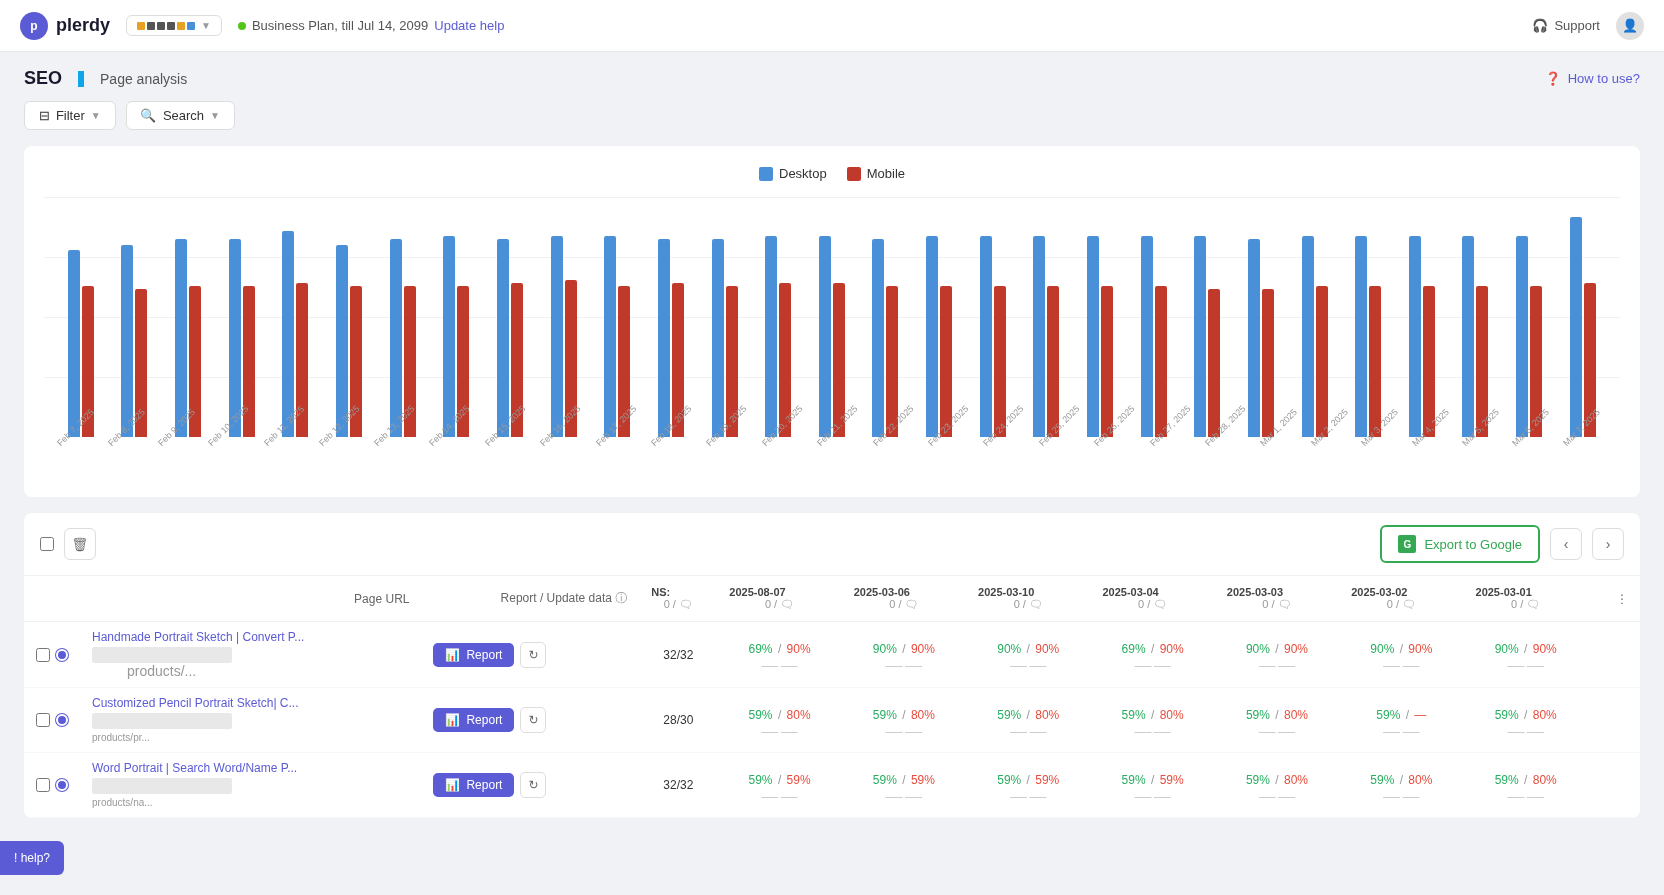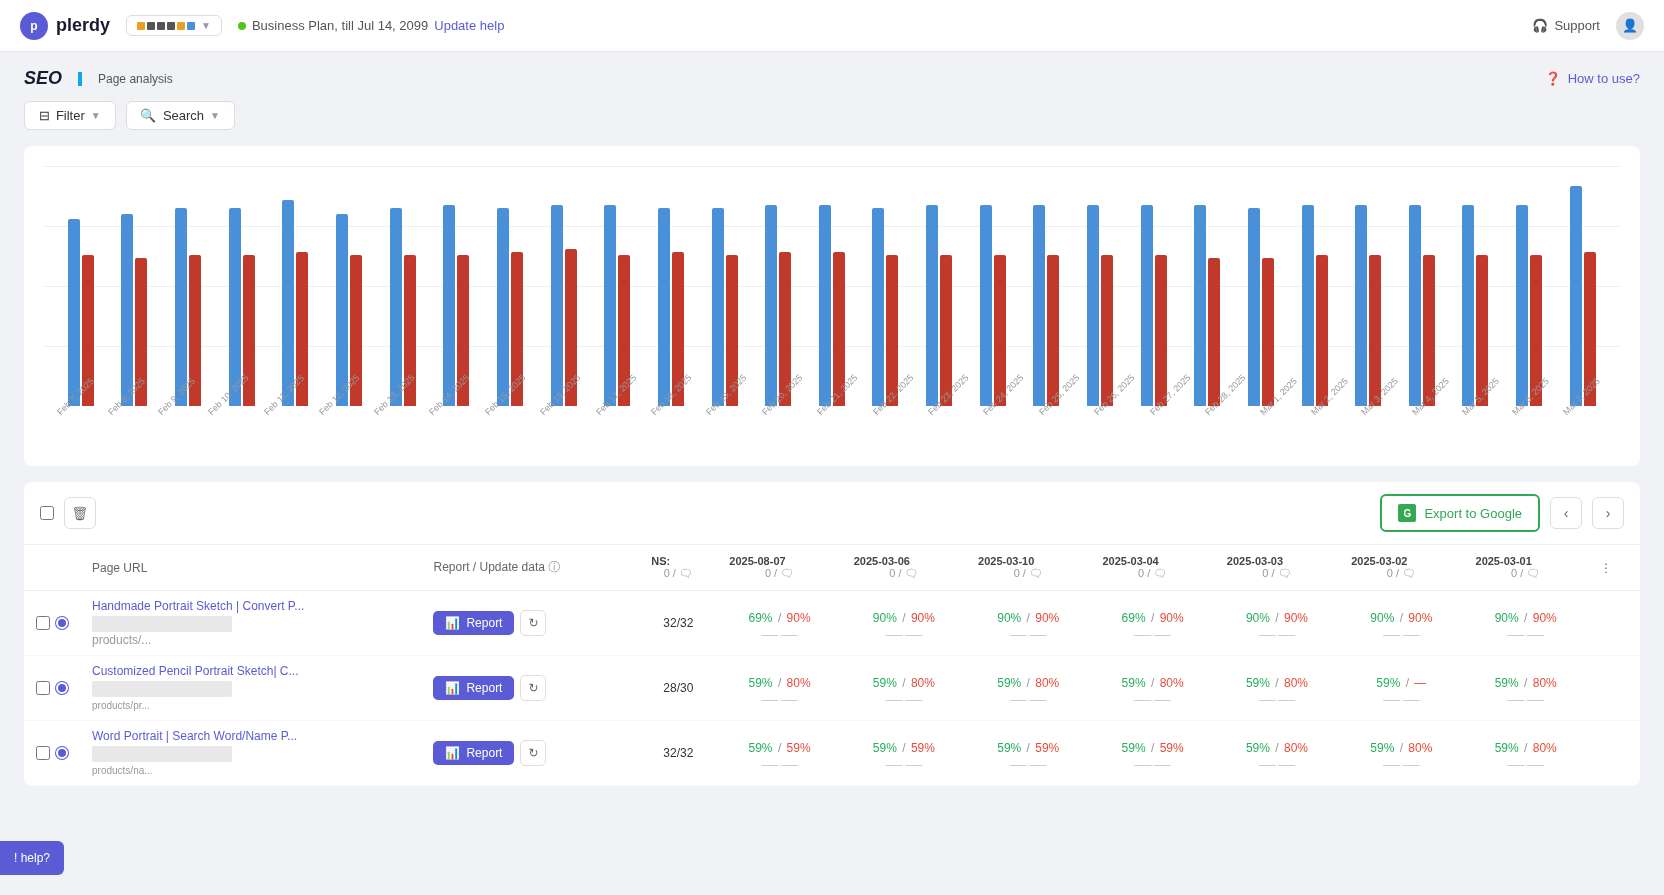--- a/index.html
+++ b/index.html
@@ -17,22 +17,22 @@
     .business-dot { width: 8px; height: 8px; background: #52c41a; border-radius: 50%; }
     .update-plan { color: #5b5bd6; text-decoration: none; font-size: 13px; }
     .header-right { display: flex; align-items: center; gap: 16px; }
     .support-btn { display: flex; align-items: center; gap: 6px; font-size: 13px; color: #555; cursor: pointer; }
     .user-icon { width: 28px; height: 28px; border-radius: 50%; background: #e0e0e0; display: flex; align-items: center; justify-content: center; cursor: pointer; }
 
     
     .page { padding: 0 24px 24px; }
     .page-header { display: flex; align-items: center; justify-content: space-between; padding: 16px 0 12px; }
     .page-title-area { display: flex; align-items: center; gap: 16px; }
-    .seo-badge { font-size: 18px; font-weight: 700; color: #1a1a2e; font-style: italic; }
-    .page-subtitle { font-size: 12px; color: #555; border-left: 4px solid #0ea5e9; padding-left: 16px; }
+    .seo-badge { font-size: 18px; font-weight: 700; color: #1a1a2e; }
+    .page-subtitle { font-size: 14px; color: #555; border-left: 6px solid #0ea5e9; padding-left: 16px; }
     .how-to-use { display: flex; align-items: center; gap: 6px; color: #5b5bd6; font-size: 13px; cursor: pointer; }
 
     
     .toolbar { display: flex; gap: 10px; margin-bottom: 16px; }
     .toolbar-btn { border: 1px solid #ddd; border-radius: 6px; padding: 6px 14px; background: #fff; cursor: pointer; display: flex; align-items: center; gap: 6px; font-size: 13px; color: #333; }
 
     
     .chart-section { background: #fff; border-radius: 8px; padding: 20px; margin-bottom: 16px; }
     .chart-legend { display: flex; justify-content: center; gap: 20px; margin-bottom: 16px; }
     .legend-item { display: flex; align-items: center; gap: 6px; font-size: 13px; }
@@ -55,21 +55,21 @@
     .table-section { background: #fff; border-radius: 8px; padding: 0; overflow: hidden; }
     .table-toolbar { display: flex; align-items: center; padding: 12px 16px; border-bottom: 1px solid #f0f0f0; gap: 10px; }
     .table-toolbar-spacer { flex: 1; }
     .delete-btn { width: 32px; height: 32px; border: 1px solid #ddd; border-radius: 6px; background: #fff; cursor: pointer; display: flex; align-items: center; justify-content: center; color: #666; }
     .export-btn { display: flex; align-items: center; gap: 8px; padding: 8px 16px; border: 2px solid #34a853; border-radius: 6px; background: #fff; color: #34a853; font-size: 13px; font-weight: 500; cursor: pointer; }
     .google-icon { width: 18px; height: 18px; background: #34a853; border-radius: 2px; display: flex; align-items: center; justify-content: center; color: white; font-size: 10px; font-weight: bold; }
     .nav-btn { width: 32px; height: 32px; border: 1px solid #ddd; border-radius: 6px; background: #fff; cursor: pointer; display: flex; align-items: center; justify-content: center; color: #666; font-size: 14px; }
 
     .table { width: 100%; border-collapse: collapse; }
     .table thead tr { border-bottom: 1px solid #f0f0f0; }
-    .table th { padding: 10px 12px; text-align: left; font-size: 12px; font-weight: 500; color: #666; white-space: nowrap; }
+    .table th { padding: 10px 12px; text-align: right; font-size: 12px; font-weight: 500; color: #666; white-space: nowrap; }
     .table th.date-col { text-align: center; }
     .table td { padding: 8px 12px; border-bottom: 1px solid #f8f8f8; vertical-align: middle; }
     .table .date-header { font-size: 11px; font-weight: 600; color: #444; text-align: left; }
     .table .date-sub { font-size: 11px; color: #999; text-align: center; }
     
     .page-url { color: #5b5bd6; text-decoration: none; font-size: 12px; font-weight: 500; display: block; max-width: 240px; overflow: hidden; text-overflow: ellipsis; white-space: nowrap; }
     .url-thumb { height: 16px; background: #e8e8e8; border-radius: 2px; margin-top: 3px; width: 140px; }
     .report-btn { display: flex; align-items: center; gap: 6px; padding: 5px 12px; background: #5b5bd6; border: none; border-radius: 5px; color: white; font-size: 12px; cursor: pointer; }
     .refresh-btn { width: 26px; height: 26px; border: 1px solid #ddd; border-radius: 5px; background: #fff; cursor: pointer; display: flex; align-items: center; justify-content: center; color: #666; font-size: 12px; }
     
@@ -144,20 +144,30 @@
       <span class="chevron">▼</span>
     </button>
     <button class="toolbar-btn">
       <span>🔍</span>
       <span>Search</span>
       <span class="chevron">▼</span>
     </button>
   </div>
 
   <div class="chart-section">
+    <div class="chart-legend">
+      <div class="legend-item">
+        <div class="legend-checkbox blue"></div>
+        <span>Desktop</span>
+      </div>
+      <div class="legend-item">
+        <div class="legend-checkbox red"></div>
+        <span>Mobile</span>
+      </div>
+    </div>
 
     <div class="chart-area" id="chartArea">
       <div class="chart-grid">
         <div class="chart-grid-line" style="top:0%"></div>
         <div class="chart-grid-line" style="top:25%"></div>
         <div class="chart-grid-line" style="top:50%"></div>
         <div class="chart-grid-line" style="top:75%"></div>
       </div>
       <div class="bars-container" id="barsContainer">
           <div class="bar-group">
@@ -381,21 +391,21 @@
       <tr>
     <td class="checkbox-cell">
       <div style="display:flex;align-items:center;gap:6px;">
         <input type="checkbox" style="">
         <div style="width:12px;height:12px;border-radius:50%;background:#5b5bd6;border:2px solid #fff;box-shadow:0 0 0 1px #5b5bd6;"></div>
       </div>
     </td>
     <td>
       <a class="page-url" href="#">Handmade Portrait Sketch | Convert P...</a>
       <div class="url-thumb"></div>
-      <span style="font-size:12px;color:#999;">products/...</span>
+      <span style="font-size:14px;color:#999;margin-left:35px;">products/...</span>
     </td>
     <td>
       <div style="display:flex;align-items:center;gap:6px;">
         <button class="report-btn">
           <span>📊</span>
           Report
         </button>
         <button class="refresh-btn">↻</button>
       </div>
     </td>

